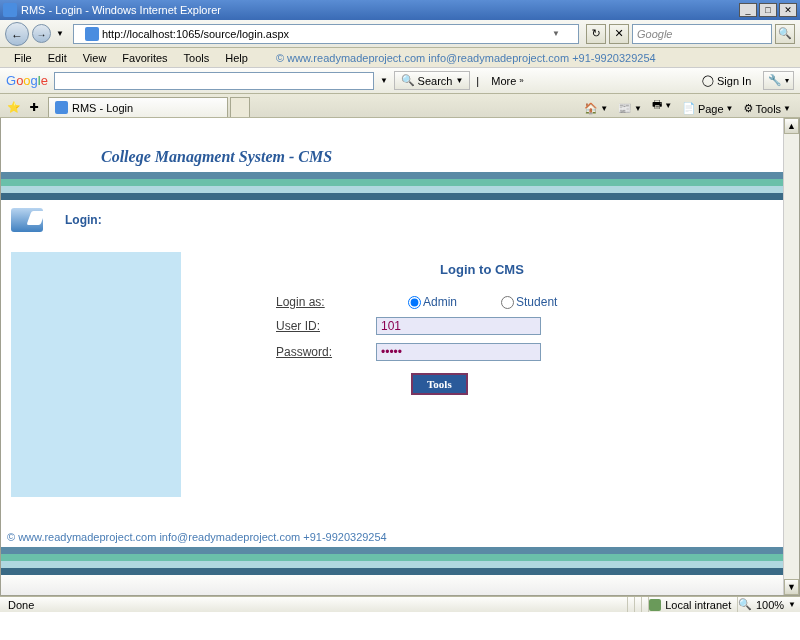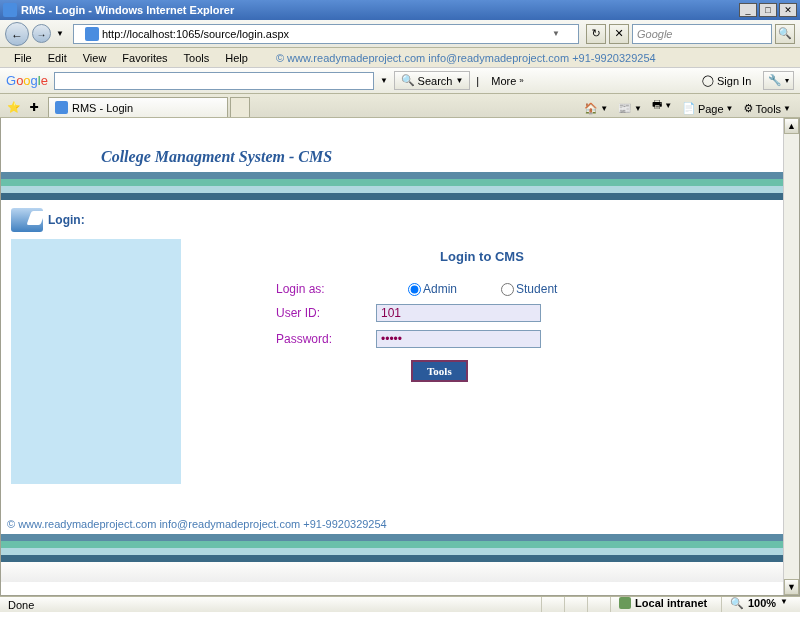--- a/index.html
+++ b/index.html
@@ -1,20 +1,20 @@
 <!DOCTYPE html>
 <html><head>
 <meta charset="utf-8">
 <style>
 * { margin: 0; padding: 0; box-sizing: border-box; font-family: Tahoma, Arial, sans-serif; }
 body { width: 800px; height: 640px; background: #fff; overflow: hidden; font-size: 11px; }
 
 .titlebar { height: 20px; background: linear-gradient(#5a8dd4,#3a6bb5); display: flex; align-items: center; color: #fff; padding: 0 3px; font-size: 11px; }
 .titlebar .ie-icon { width: 14px; height: 14px; background: #4a8de0; border-radius: 2px; margin-right: 4px; }
-.titlebar .title { flex: 1; font-weight: bold; }
+.titlebar .title { flex: 1; }
 .titlebar .win-btns { display: flex; gap: 2px; }
 .titlebar .win-btn { width: 18px; height: 14px; background: #ddd; border: 1px solid #555; color: #000; display: flex; align-items: center; justify-content: center; font-size: 9px; cursor: pointer; }
 
 .navbar { height: 28px; background: linear-gradient(#f7f7f2,#e8e8de); border-bottom: 1px solid #b5b59c; display: flex; align-items: center; padding: 0 5px; gap: 3px; }
 .nav-btn { width: 24px; height: 24px; border-radius: 12px; background: linear-gradient(#e0e8f0,#a8c0d8); border: 1px solid #7a92aa; display: flex; align-items: center; justify-content: center; font-size: 12px; cursor: pointer; }
 .nav-btn.fwd { width: 19px; height: 19px; border-radius: 10px; font-size: 10px; }
 .nav-small { font-size: 8px; padding: 0 2px; cursor: pointer; }
 .url-bar { flex: 1; height: 20px; border: 1px solid #7f9db9; background: #fff; display: flex; align-items: center; padding: 0 11px; margin: 0 4px; }
 .url-bar .ie-small { width: 14px; height: 14px; background: #4a8de0; border-radius: 2px; margin-right: 3px; }
 .url-bar input { border: 0; flex: 1; font-size: 11px; outline: none; }
@@ -45,40 +45,40 @@
 .content-scroll { position: absolute; right: 0; top: 0; width: 16px; height: 100%; background: #f0f0e8; border-left: 1px solid #ccc; }
 .content-scroll .arr { height: 16px; background: linear-gradient(#fdfdfb,#d8d8c8); border: 1px solid #b0b098; display: flex; align-items: center; justify-content: center; font-size: 9px; cursor: pointer; }
 .content-scroll .arr.bot { position: absolute; bottom: 0; width: 100%; }
 .content { margin-right: 16px; height: 100%; background: #fff; }
 
 .banner { background: #fff; margin-top: 24px; }
 .banner .title { color: #2a5a9a; font-family: Verdana; font-size: 16px; font-weight: bold; font-style: italic; padding: 6px 0 6px 100px; }
 .stripe { height: 7px; }
 
 .page-body { background: #fff; padding: 8px 0 0 10px; }
-.login-head { display: flex; align-items: center; gap: 5px; margin-bottom: 7px; }
+.login-head { display: flex; align-items: center; gap: 22px; margin-bottom: 20px; }
 .login-head .icon { width: 32px; height: 24px; background: linear-gradient(#b8d4f0,#4080c0); border-radius: 3px; position: relative; }
 .login-head .icon::after { content:''; position:absolute; top:3px; left:18px; width:14px; height:14px; background:#fff; border-radius:2px; transform: skewX(-20deg); }
 .login-head .txt { color: #2a5a9a; font-weight: bold; font-size: 12px; }
 
 .two-col { display: flex; }
 .sidebar { width: 170px; height: 245px; background: #c5e5f5; }
 .form-area { flex: 1; padding: 10px 0 0 95px; }
 .form-title { text-align: center; color: #2a5a9a; font-weight: bold; font-size: 13px; margin-bottom: 18px; margin-left: -95px; }
 .form-row { display: flex; align-items: center; margin-bottom: 8px; font-size: 12px; }
-.form-row .lbl { width: 100px; color: #a21caf; }
+.form-row .lbl { width: 100px; color: #404040; text-decoration: underline; }
 .form-row .fld input[type=text], .form-row .fld input[type=password] { width: 165px; height: 18px; border: 1px solid #7f9db9; background: #e8e8f8; padding: 0 4px; font-size: 12px; color: #8a0050; }
 .radiog { display: flex; gap: 12px; align-items: center; }
 .radiog label { color: #2a5a9a; display: flex; align-items: center; gap: 2px; margin-left: 32px; }
 .login-btn { margin-left: 135px; margin-top: 4px; padding: 3px 14px; background: #2a5a9a; color: #fff; border: 2px solid #7a3560; font-family: Verdana; font-size: 11px; font-weight: bold; cursor: pointer; }
 
 .footer-copy { color: #4a7db5; font-size: 11px; padding: 4px 6px; }
 
 .statusbar { height: 16px; background: linear-gradient(#fdfdfb,#e8e8de); border-top: 1px solid #b5b59c; display: flex; align-items: center; font-size: 11px; padding: 0 4px; gap: 6px; }
-.statusbar .cell { border-left: 1px solid #c8c8b8; padding: 0 8px; height: 100%; display: flex; gap: 4px; font-weight: bold; }
+.statusbar .cell { border-left: 1px solid #c8c8b8; padding: 0 0; height: 100%; display: flex; align-items: center; gap: 4px; }
 .statusbar .flex { flex: 1; padding: 0 4px; }
 .zone-icon { width: 12px; height: 12px; background: #6a9a5a; border-radius: 2px; }
 
 .chev { font-size: 8px; }
 </style>
 </head>
 <body>
 
 <div class="titlebar">
   <div class="ie-icon"></div>

